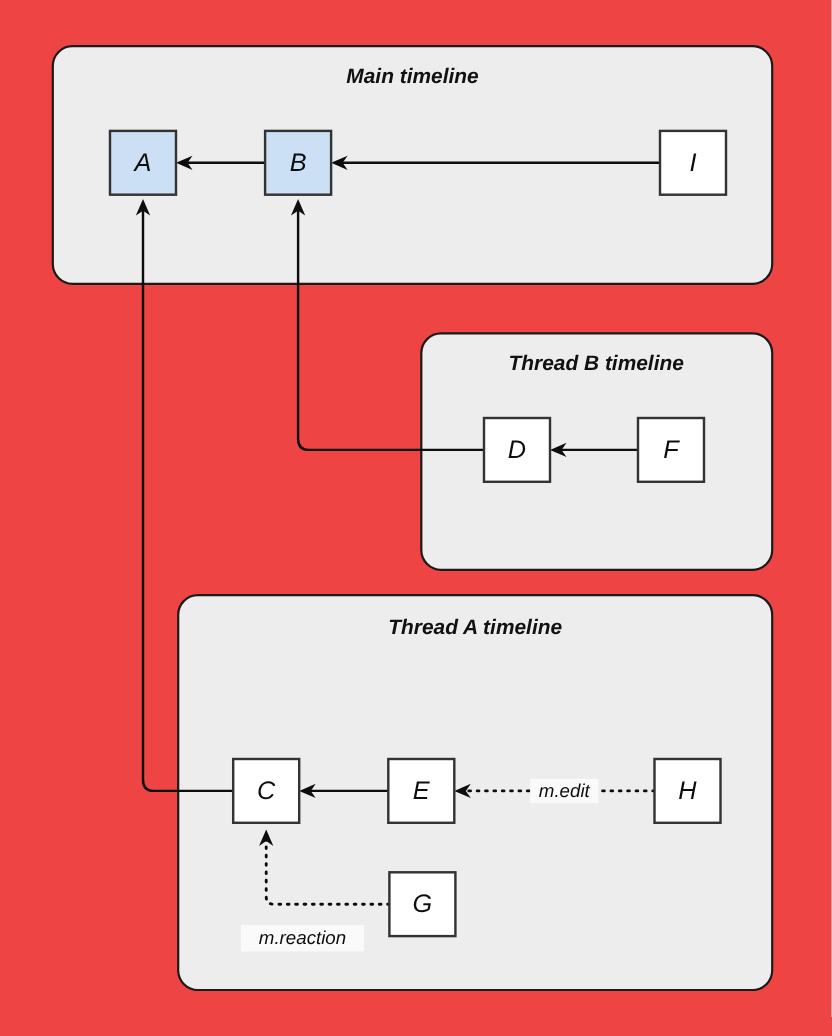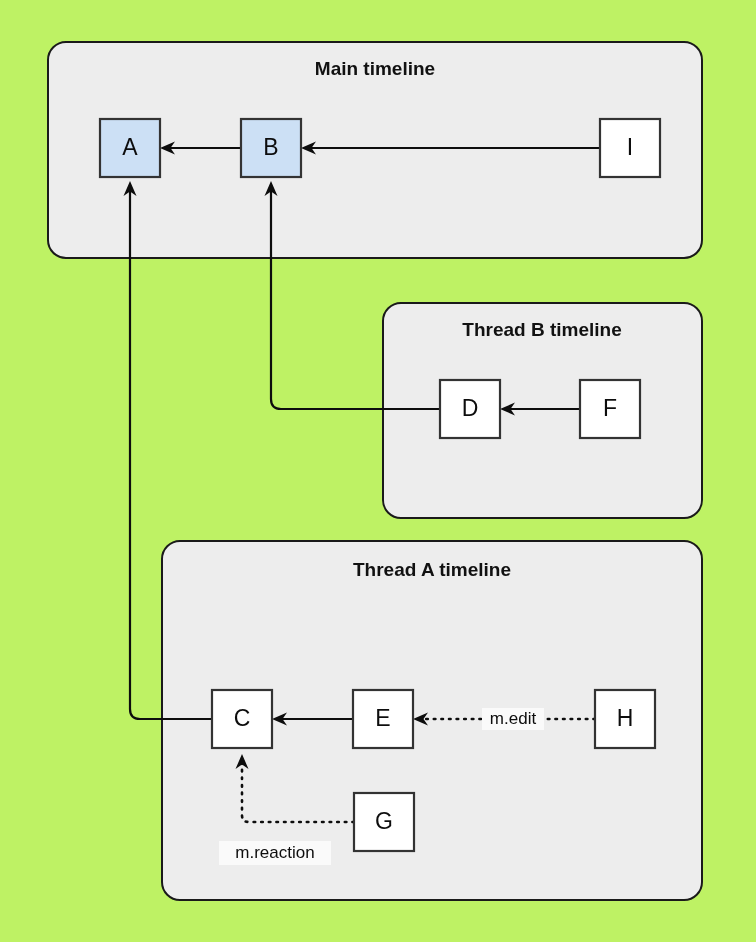--- a/index.html
+++ b/index.html
@@ -8,21 +8,22 @@
     background: #ffffff;
   }
   body {
     font-family: "Liberation Sans", sans-serif;
   }
   #diagram-root {
     position: relative;
     width: 756px;
     height: 942px;
     overflow: hidden;
-    background: #bef264;
+    background: #ef4444;
+    font-style: italic;
   }
   #diagram-svg {
     position: absolute;
     left: 0;
     top: 0;
     width: 756px;
     height: 942px;
   }
   .container-shape {
     fill: #ededed;

